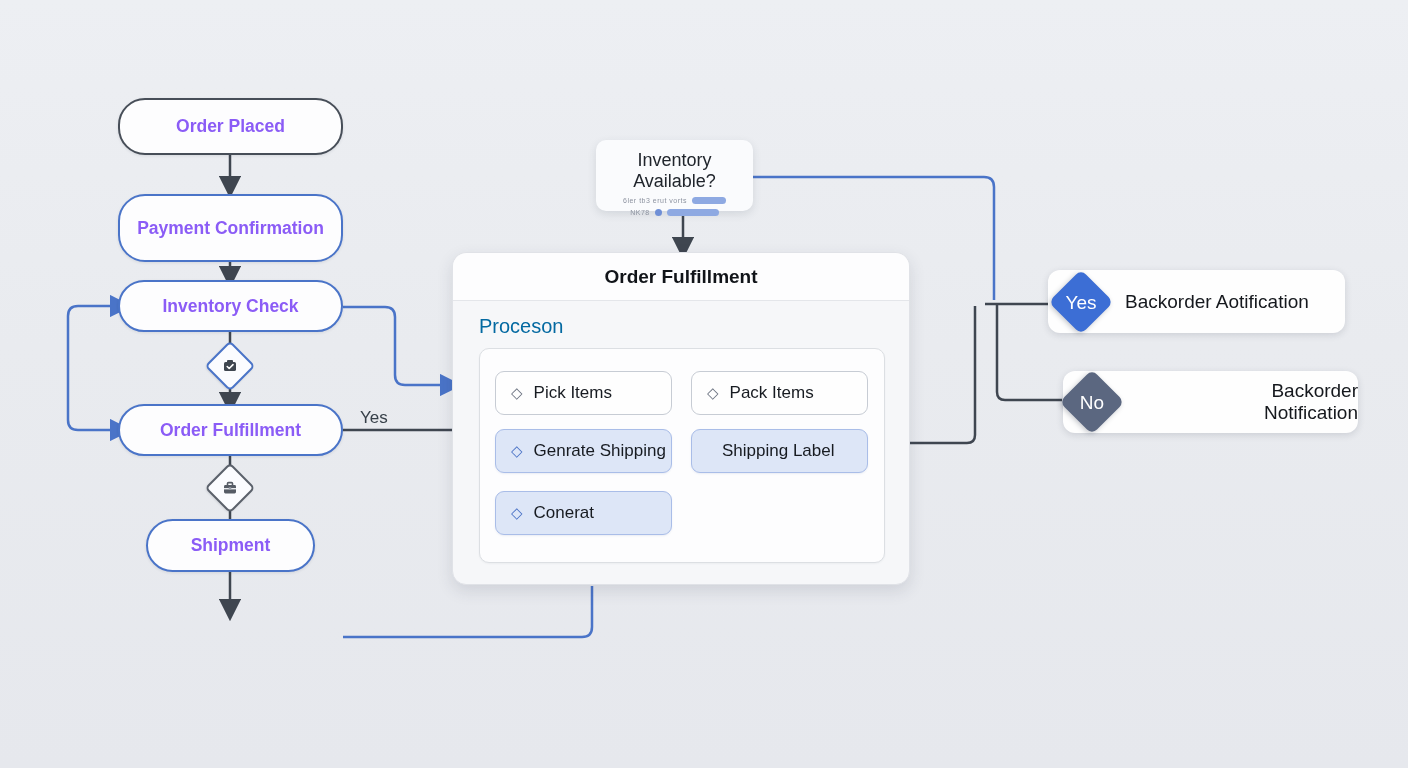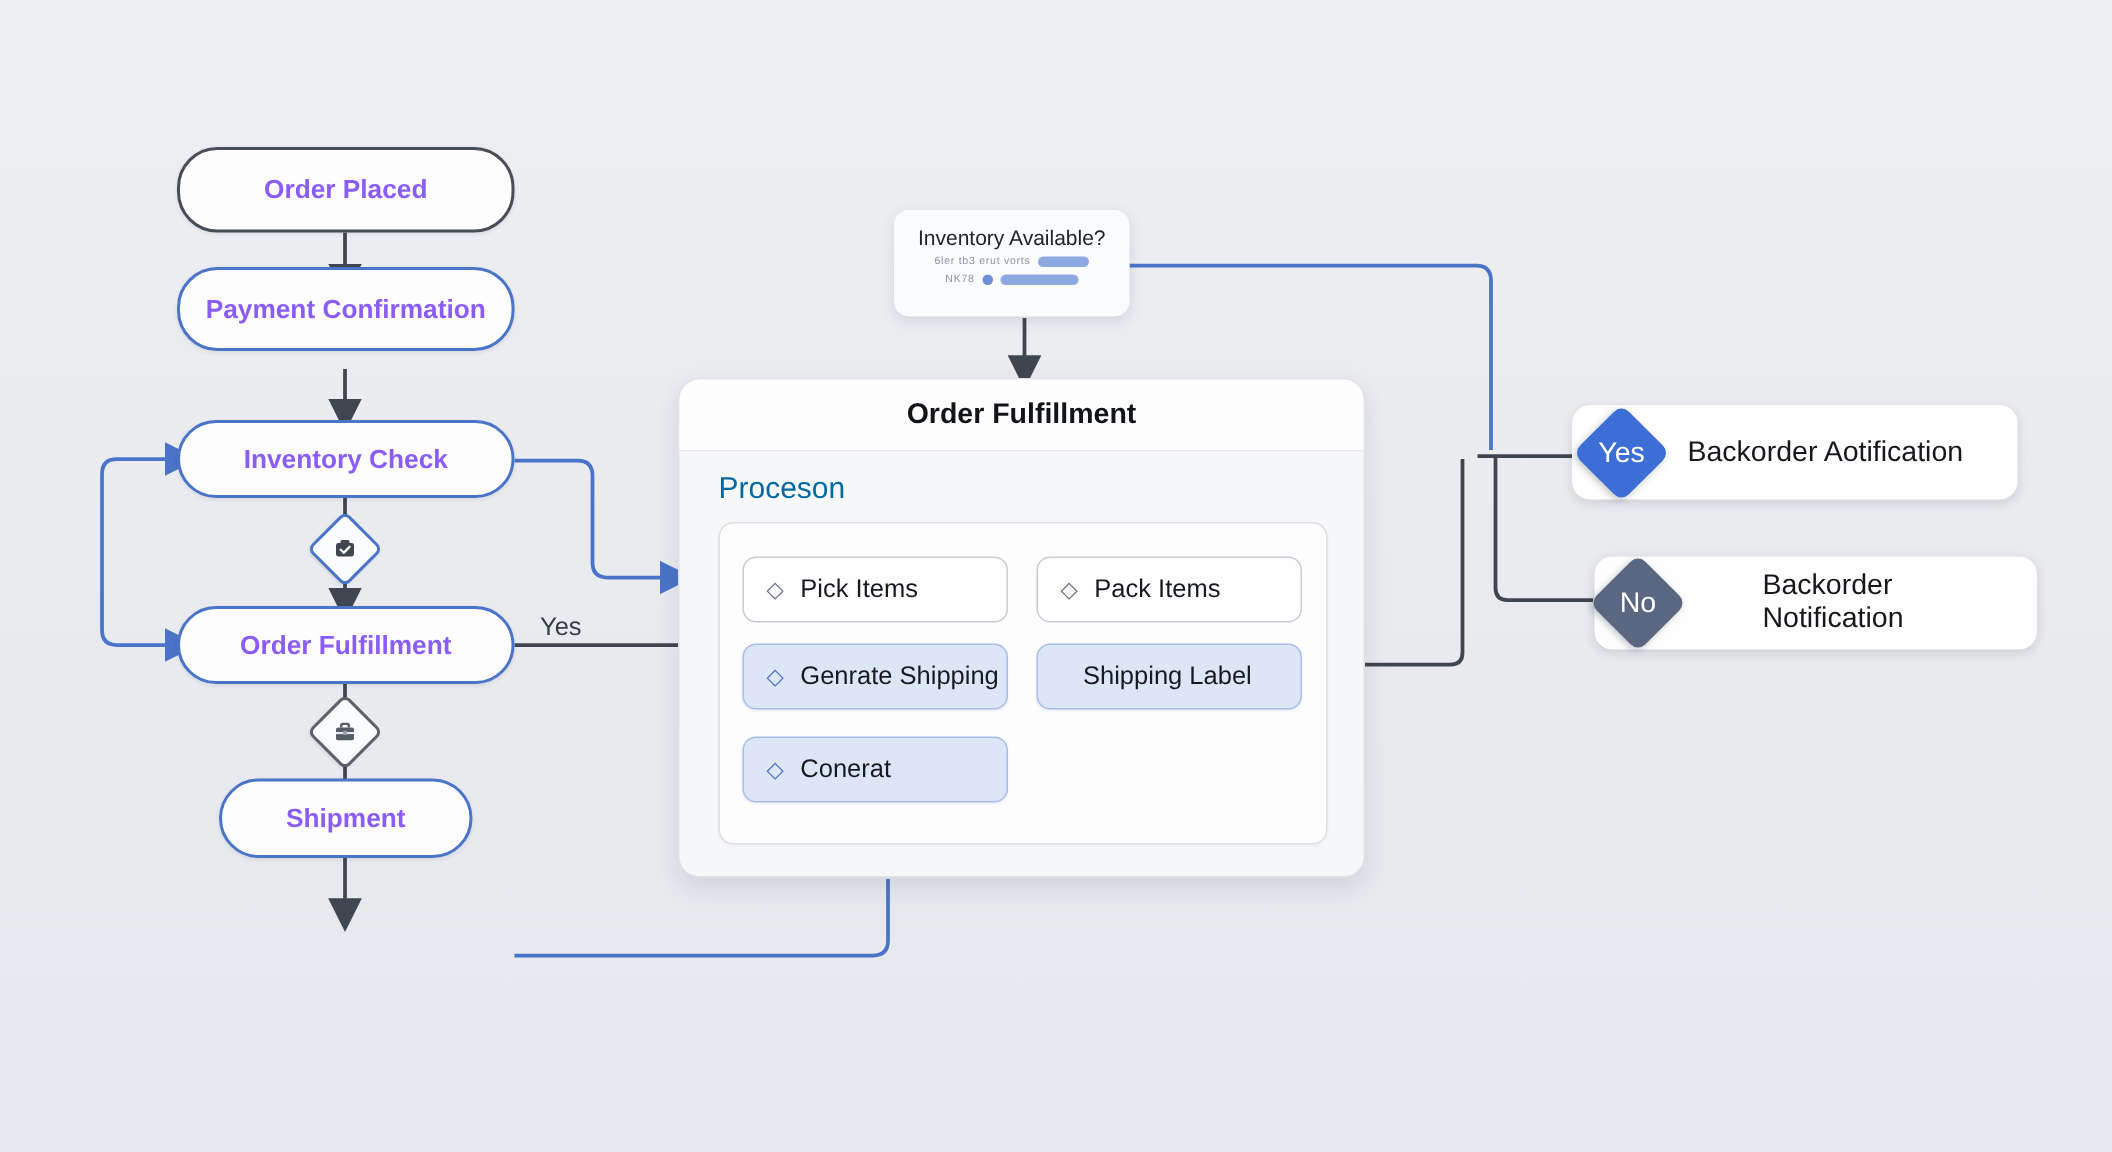--- a/index.html
+++ b/index.html
@@ -30,26 +30,26 @@
   
   .decision-diamond{position:absolute;width:46px;height:46px;transform:rotate(45deg);border-radius:7px;
     box-shadow:0 2px 5px rgba(30,40,60,.25);}
   .decision-diamond.yes{background:#3c6ed5;}
   .decision-diamond.no{background:#5b6780;}
   .decision-label{position:absolute;width:60px;text-align:center;color:#fff;font-size:19px;font-weight:500;}
 
   
   .result-card{position:absolute;background:#fefefe;border-radius:12px;
     box-shadow:0 2px 7px rgba(40,50,70,.15);display:flex;align-items:center;
-    font-size:19px;color:#15181d;font-weight:500;}
+    font-size:19px;color:#15181d;font-weight:500;text-align:right;}
 
   
   .tooltip-card{position:absolute;left:596px;top:140px;width:157px;height:71px;
     background:#fafbfd;border-radius:10px;box-shadow:0 3px 9px rgba(50,60,80,.13);}
-  .tooltip-title{margin-top:10px;text-align:center;font-size:14px;font-weight:500;color:#20252c;}
+  .tooltip-title{margin-top:10px;text-align:center;font-size:18px;font-weight:500;color:#20252c;}
   .skel-row{display:flex;align-items:center;justify-content:center;gap:5px;margin-top:5px;}
   .skel-text{font-size:7px;color:#8d93a0;letter-spacing:.5px;line-height:7px;}
   .skel-bar{height:7px;border-radius:3.5px;background:#8ea9e2;}
   .skel-dot{width:7px;height:7px;border-radius:50%;background:#6f8fd6;}
 
   
   .panel{position:absolute;left:452px;top:252px;width:458px;height:333px;background:#f6f7f9;
     border:1px solid #e0e2e7;border-radius:14px;box-shadow:0 6px 16px rgba(45,55,75,.13);}
   .panel-header{height:48px;background:#fdfdfe;border-bottom:1px solid #e4e6ea;
     border-radius:14px 14px 0 0;display:flex;align-items:center;justify-content:center;
@@ -107,21 +107,21 @@
     <path d="M975,306 V435 Q975,443 967,443 H893" stroke="#3f4650" stroke-width="2.5" fill="none" marker-end="url(#mDark)"></path>
 
     <path d="M343,637 H582 Q592,637 592,627 V586" stroke="#4a74c8" stroke-width="2.5" fill="none"></path>
 
     <path d="M646,450 H694" stroke="#414b5c" stroke-width="2" fill="none" marker-end="url(#mDark)"></path>
   </svg>
 
   <div class="node dark" style="left:118px;top:98px;width:225px;height:57px;">
     <span>Order Placed</span>
   </div>
-  <div class="node blue" style="left:118px;top:178px;width:225px;height:56px;">
+  <div class="node blue" style="left:118px;top:194px;width:225px;height:68px;">
     <span>Payment Confirmation</span>
   </div>
   <div class="node blue" style="left:118px;top:280px;width:225px;height:52px;">
     <span>Inventory Check</span>
   </div>
   <div class="node blue" style="left:118px;top:404px;width:225px;height:52px;">
     <span>Order Fulfillment</span>
   </div>
   <div class="node blue" style="left:146px;top:519px;width:169px;height:53px;">
     <span>Shipment</span>

